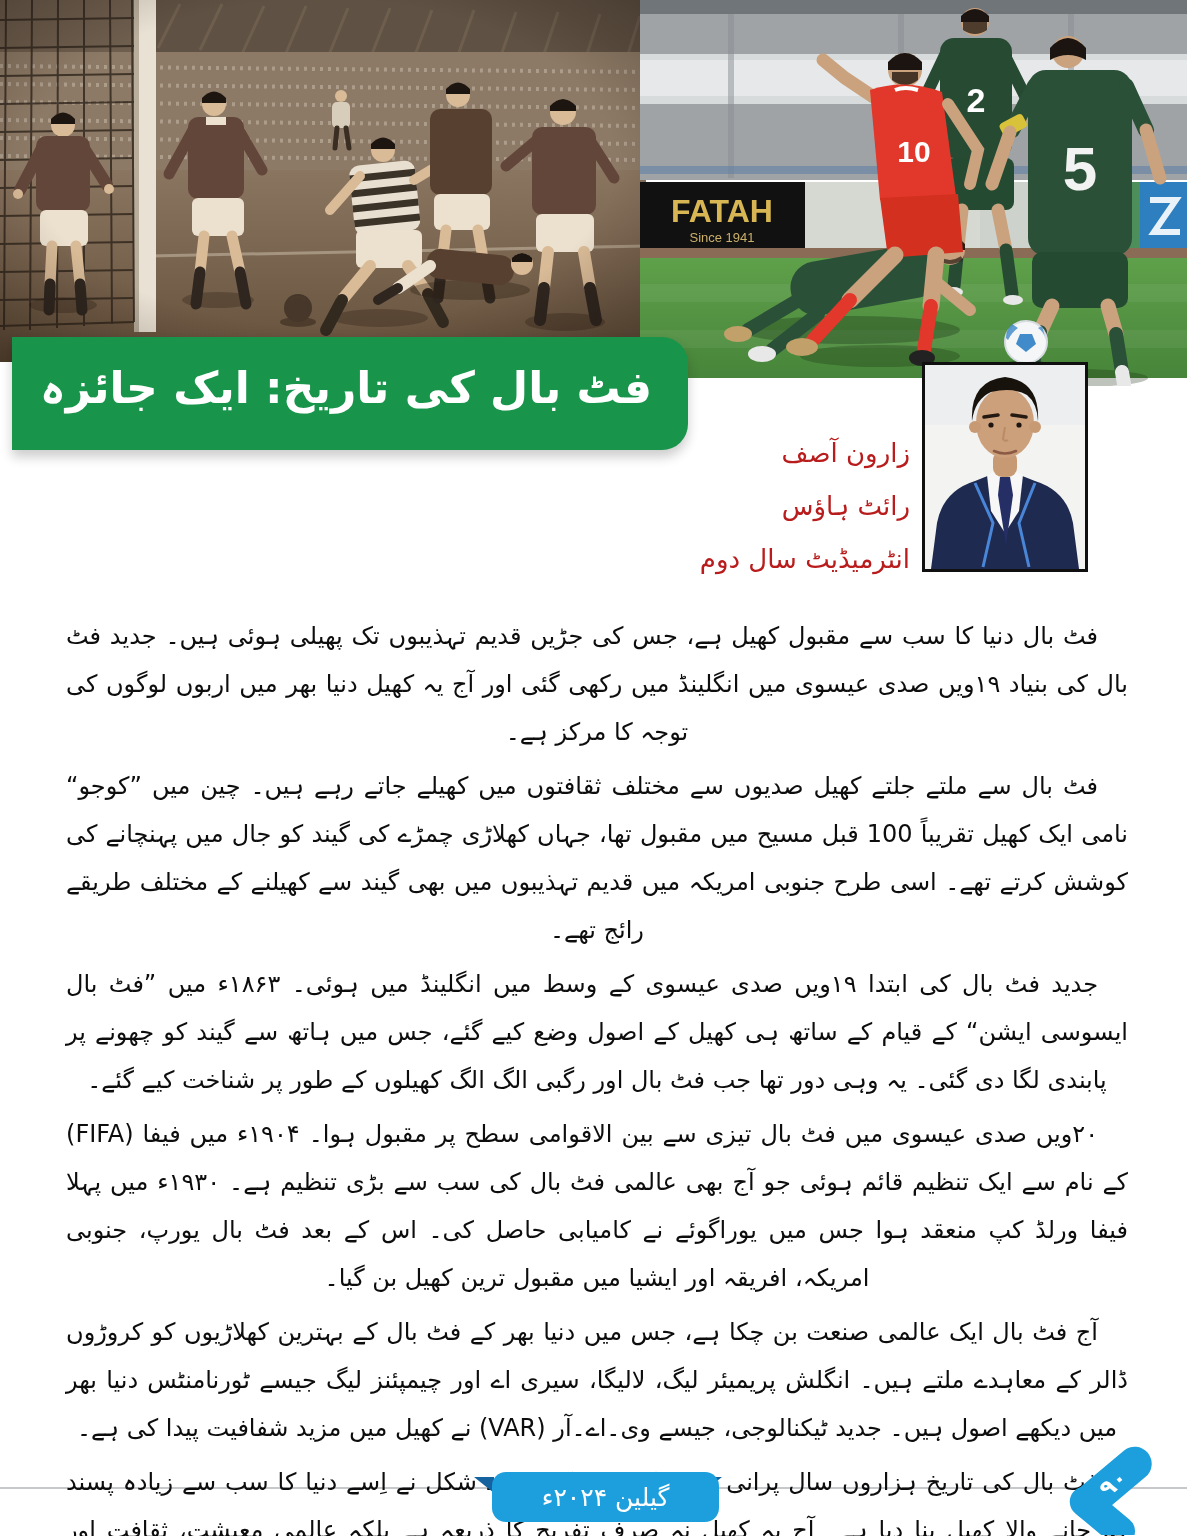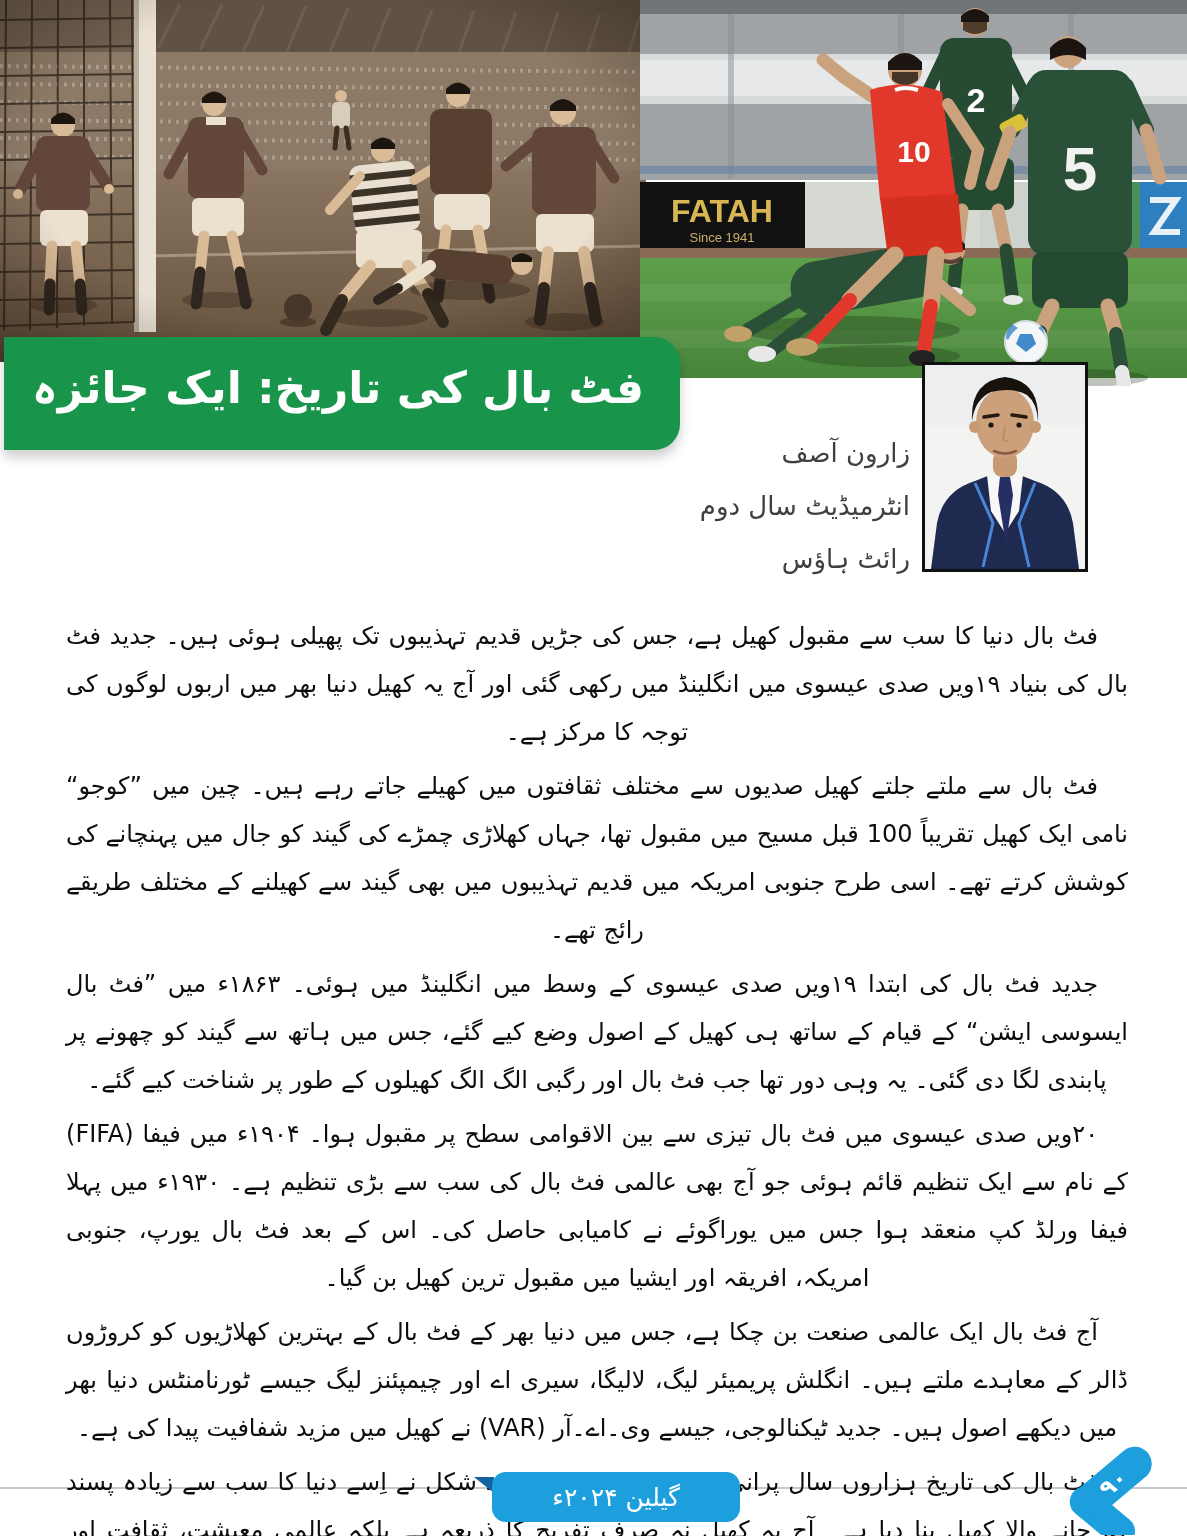--- a/index.html
+++ b/index.html
@@ -6,34 +6,34 @@
   .page{
     position:relative;width:1187px;height:1536px;background:#ffffff;
     overflow:hidden;font-family:"DejaVu Sans",sans-serif;
   }
   .photo{position:absolute;top:0;}
   .photo svg{display:block;}
   .photo-left{left:0;width:646px;height:362px;}
   .photo-right{left:640px;width:547px;height:386px;}
 
   .title-banner{
-    position:absolute;left:4px;top:337px;width:676px;height:113px;
+    position:absolute;left:12px;top:337px;width:676px;height:113px;
     background:#18954b;border-radius:0 26px 26px 0;
     box-shadow:0 7px 12px rgba(0,0,0,.20);
     display:flex;align-items:center;justify-content:flex-end;
     padding:0 36px 12px 20px;box-sizing:border-box;z-index:6;
   }
   .title-banner h1{
     margin:0;color:#ffffff;font-size:44px;font-weight:bold;
     direction:rtl;white-space:nowrap;letter-spacing:0.5px;
   }
 
   .author{
     position:absolute;top:427px;right:277px;z-index:6;
-    direction:rtl;text-align:right;color:#404040;
+    direction:rtl;text-align:right;color:#b91c1c;
     font-size:26px;line-height:53px;
   }
 
   .student-photo{
     position:absolute;left:922px;top:362px;width:166px;height:210px;
     border:3px solid #101010;box-sizing:border-box;background:#f4f4f2;z-index:7;
   }
   .student-photo svg{display:block;}
 
   .article{
@@ -43,21 +43,21 @@
     margin:0 0 6px 8px;color:#0d0d0d;font-size:24px;line-height:48px;
     text-align:justify;text-align-last:center;-moz-text-align-last:center;
     text-indent:30px;
   }
 
   .footer-line{
     position:absolute;left:0;top:1487px;width:1187px;height:2px;
     background:#c6c9cc;z-index:1;
   }
   .footer-ribbon{
-    position:absolute;left:492px;top:1472px;width:248px;height:50px;
+    position:absolute;left:492px;top:1472px;width:227px;height:50px;
     background:#1d9fdd;border-radius:14px;z-index:4;
     display:flex;align-items:center;justify-content:center;
   }
   .footer-ribbon .txt{
     color:#ffffff;font-size:25px;direction:rtl;letter-spacing:1px;
   }
   .fold{position:absolute;width:0;height:0;border-style:solid;z-index:3;}
   .fold-left{
     left:474px;top:1477px;
     border-width:0 20px 16px 0;
@@ -337,22 +337,22 @@
       </g>
     </svg>
   </div>
 
   <div class="title-banner">
     <h1>فٹ بال کی تاریخ: ایک جائزہ</h1>
   </div>
 
   <div class="author">
     <div>زارون آصف</div>
+    <div>رائٹ ہاؤس</div>
     <div>انٹرمیڈیٹ سال دوم</div>
-    <div>رائٹ ہاؤس</div>
   </div>
 
   <div class="student-photo">
     <svg width="160" height="204" viewBox="0 0 160 204">
       <rect x="0" y="0" width="160" height="204" fill="#f3f4f2"></rect>
       <rect x="0" y="0" width="160" height="60" fill="#eceef0"></rect>
 
       <path d="M6 204 L12 158 Q18 126 50 116 L80 104 L110 116 Q142 126 148 158 L154 204 Z" fill="#1e2a50"></path>
       <path d="M50 118 L68 158 L58 202" stroke="#4a86d8" stroke-width="3" fill="none"></path>
       <path d="M110 118 L94 158 L104 202" stroke="#4a86d8" stroke-width="3" fill="none"></path>

